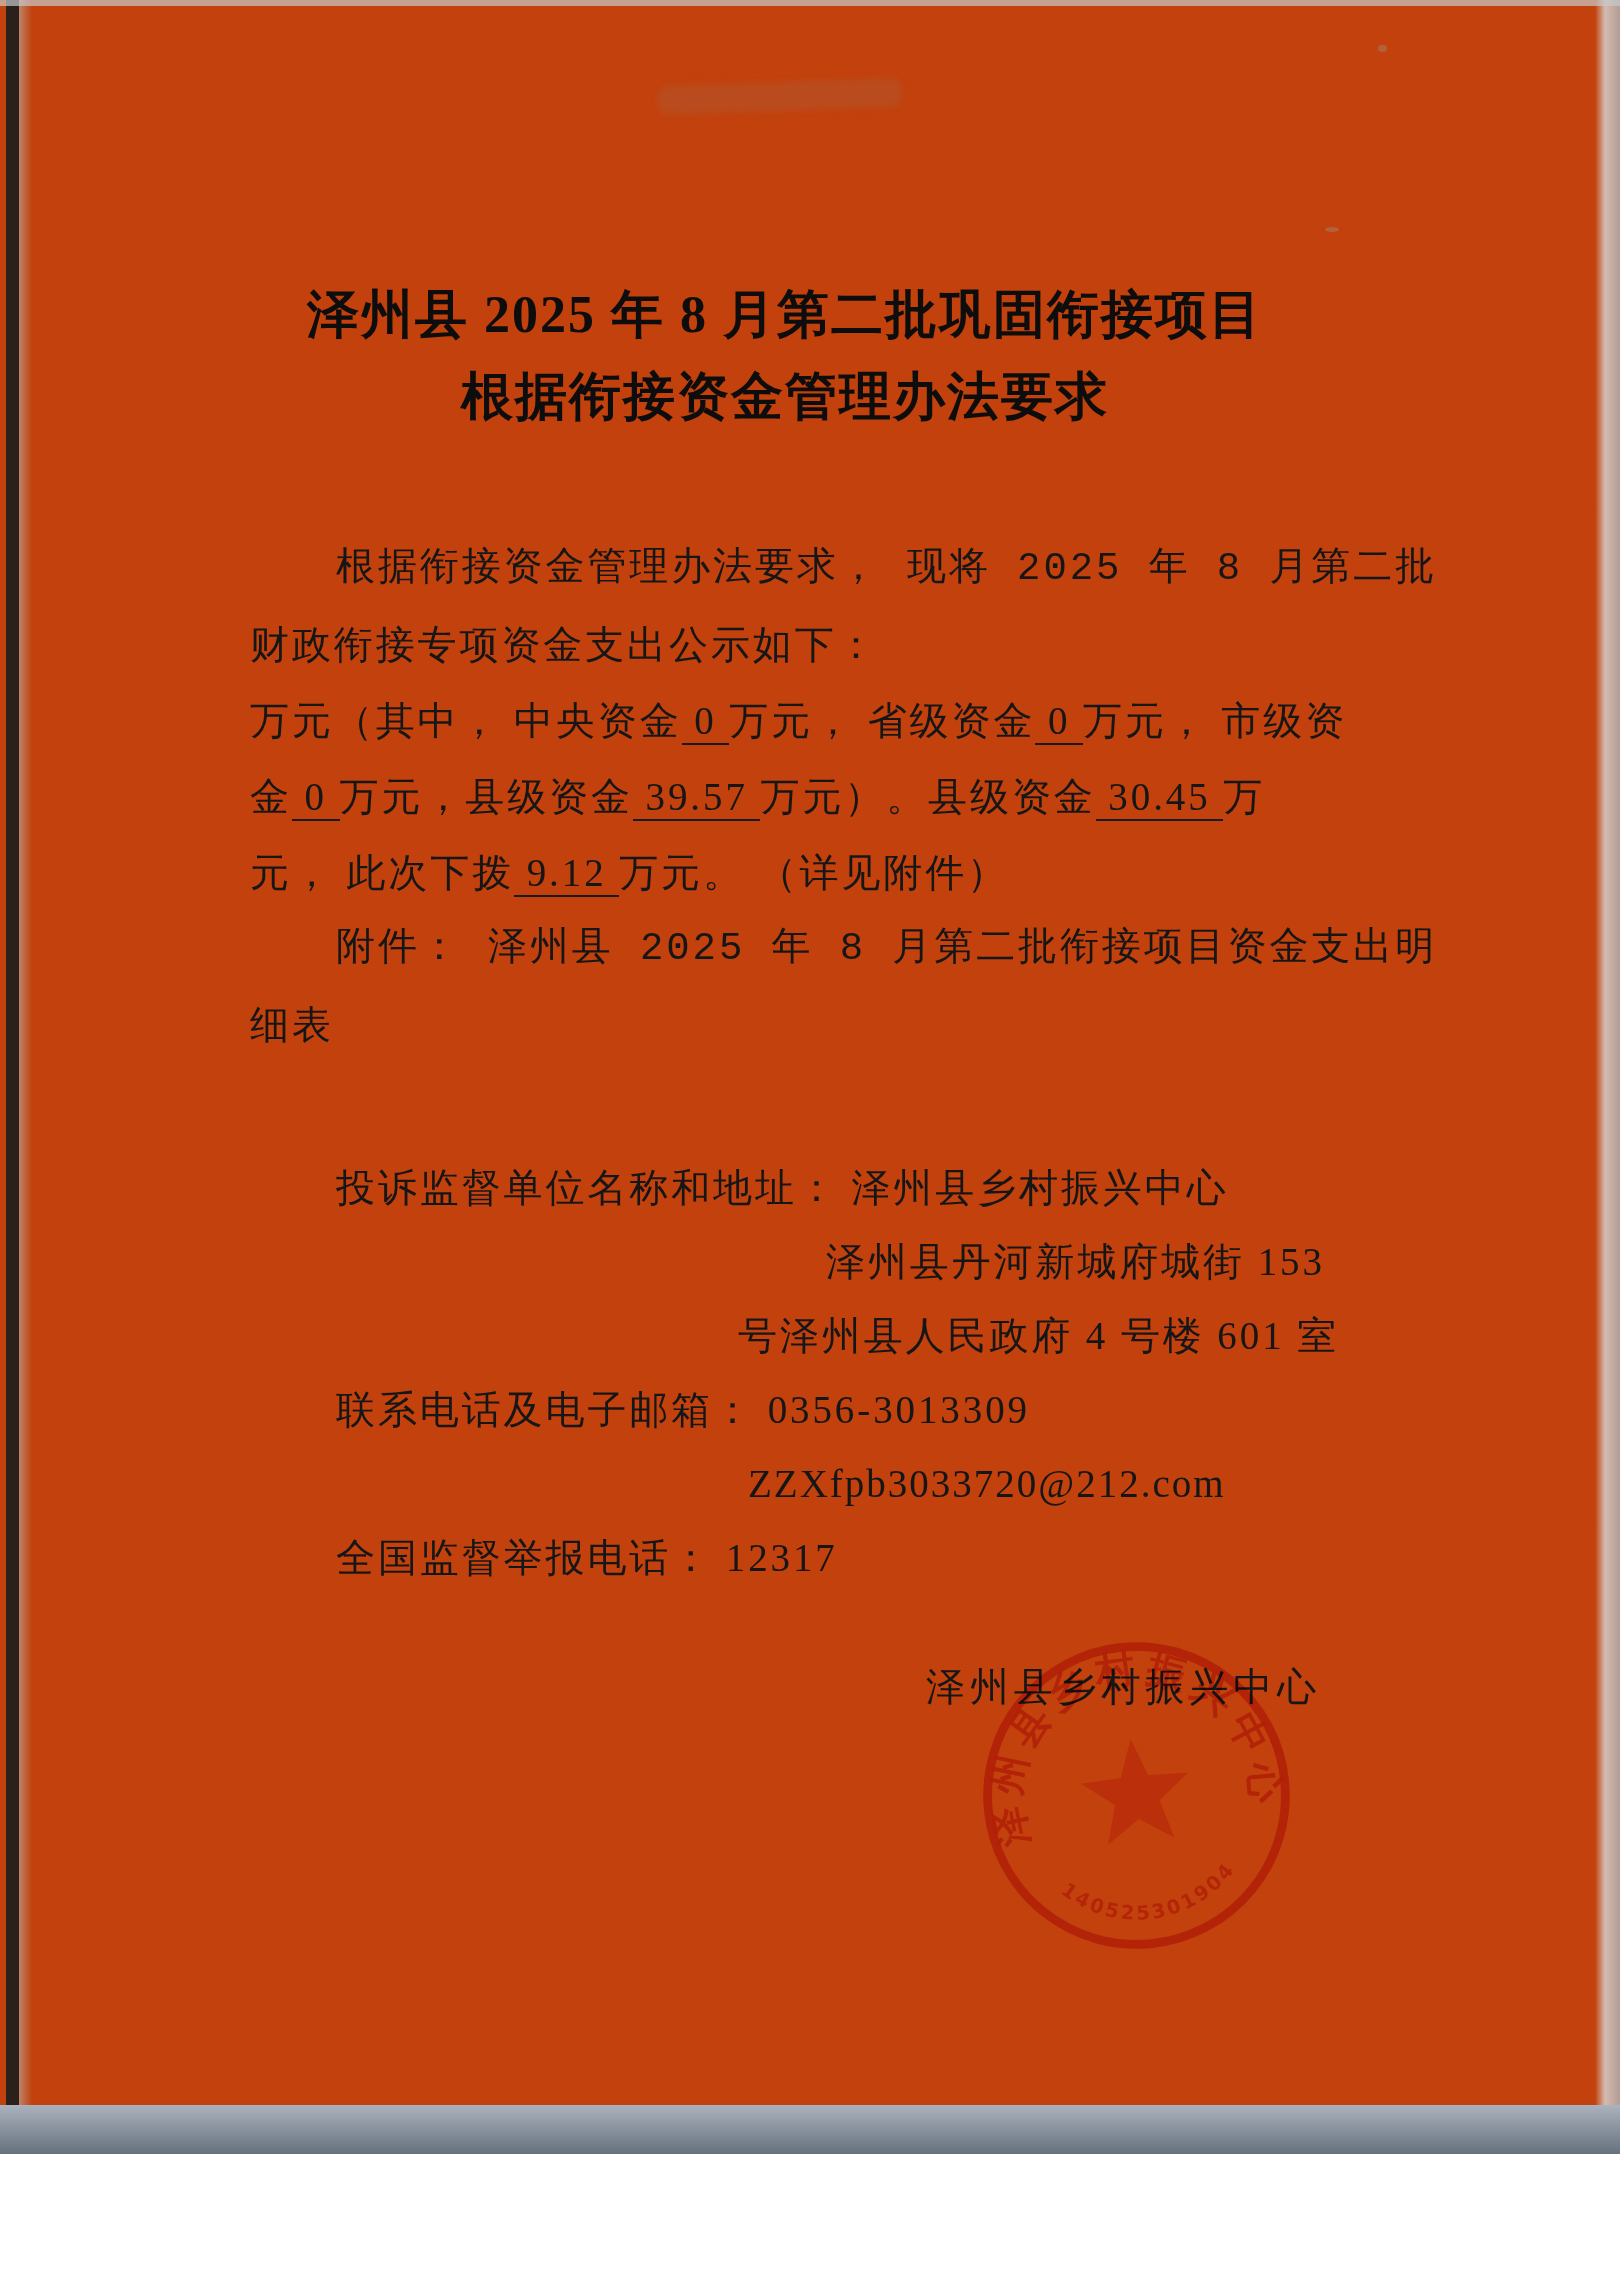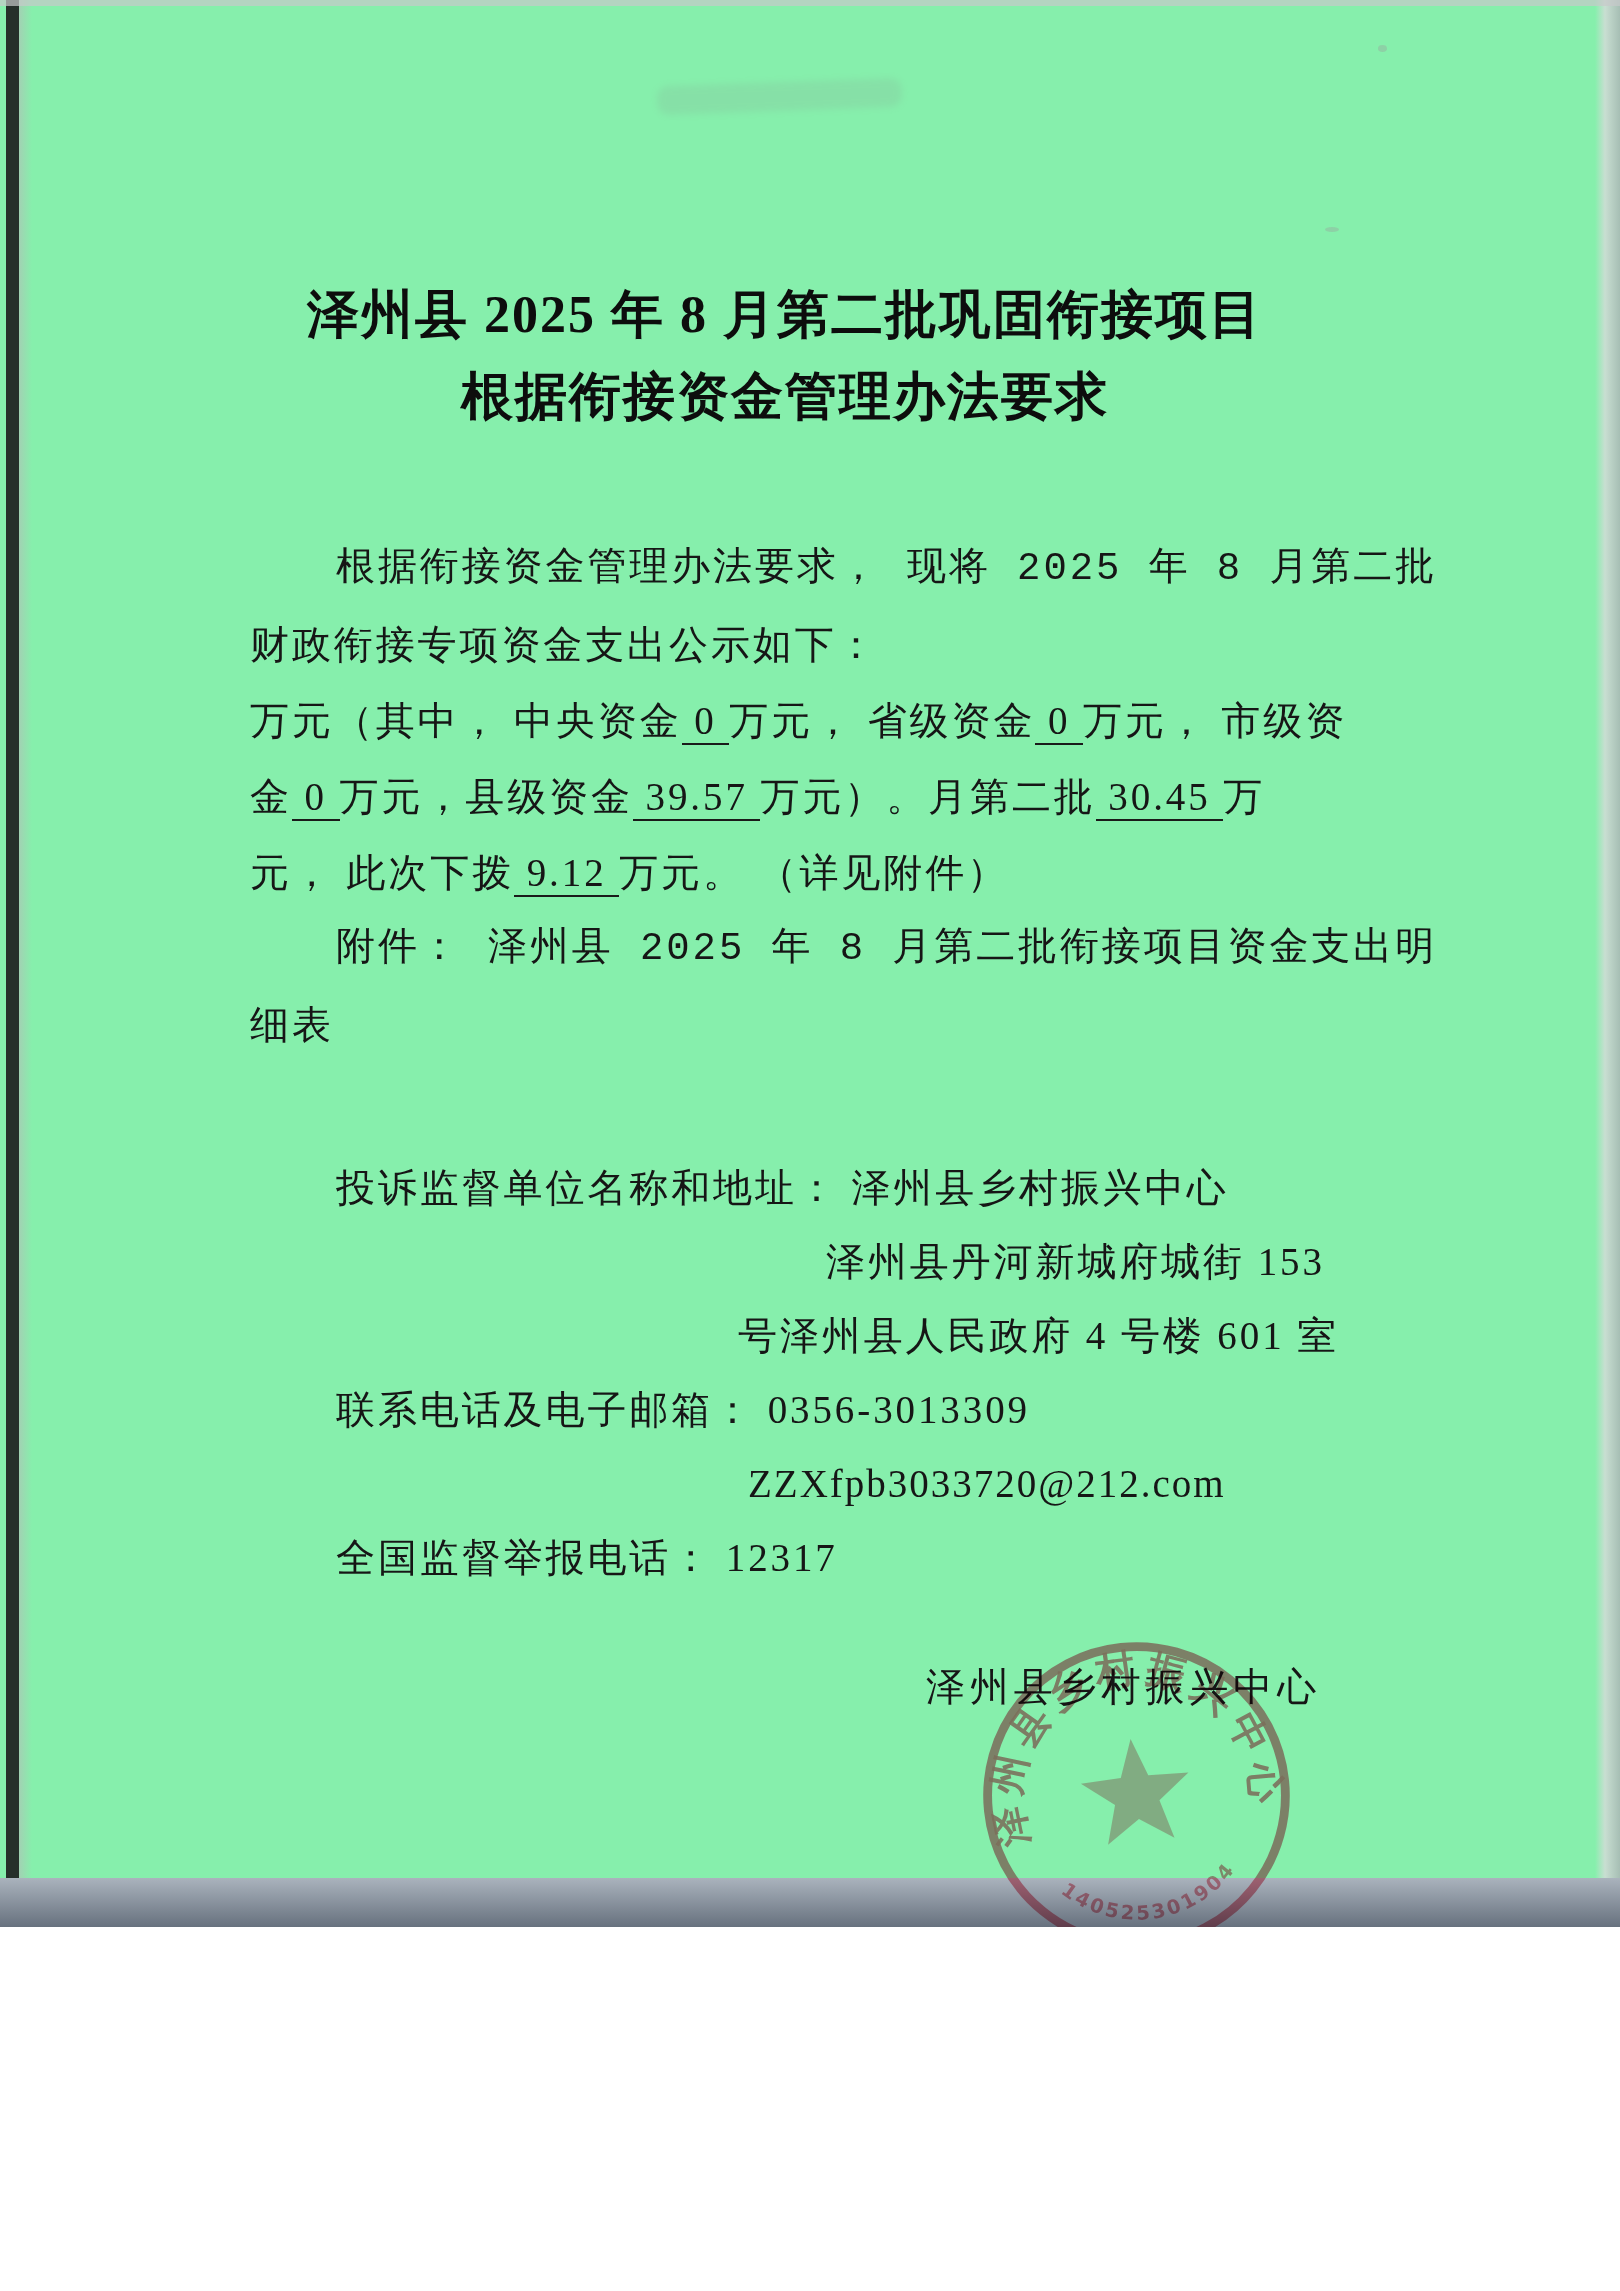--- a/index.html
+++ b/index.html
@@ -1,19 +1,19 @@
 <!DOCTYPE html>
 <html><head>
 <meta charset="utf-8">
 <style>
   html,body { margin:0; padding:0; background:#ffffff; }
   .page {
     position:relative;
-    width:1620px; height:1927px;
-    background:#86efac;
+    width:1620px; height:2154px;
+    background:#c2410c;
     overflow:hidden;
     font-family:"Liberation Serif","DejaVu Serif",serif;
     color:#161616;
   }
   
   .edge-left   { position:absolute; left:5.9px;  top:0; width:12.7px; height:2292px; background:#1e1e1e; opacity:.92; }
   .edge-left2  { position:absolute; left:18.6px; top:0; width:13.7px; height:2292px; background:linear-gradient(to right, #b9b9b9, rgba(255,255,255,0)); opacity:.55; }
   .edge-right  { position:absolute; right:0;  top:0; width:25.5px; height:2292px; background:linear-gradient(to left,#aeb2b6,#d9dadb 60%,rgba(255,255,255,0)); opacity:.8; }
   .edge-top    { position:absolute; left:0; top:0; width:1620px; height:5.9px; background:#c7c9cb; opacity:.7; }
   .edge-bottom { position:absolute; left:0; bottom:0; width:1620px; height:49px; background:linear-gradient(to bottom,#aab3bd,#67717e); }
@@ -64,21 +64,21 @@
 
   <div class="content">
 
     <div class="title">泽州县 2025 年 8 月第二批巩固衔接项目</div>
     <div class="title">根据衔接资金管理办法要求</div>
 
     <div class="body-block">
       <div class="line ind">根据衔接资金管理办法要求， 现将 2025 年 8 月第二批</div>
       <div class="line">财政衔接专项资金支出公示如下：</div>
       <div class="line"><span>万元（其中， 中央资金</span><span class="u"> 0 </span><span>万元， 省级资金</span><span class="u"> 0 </span><span>万元， 市级资</span></div>
-      <div class="line"><span>金</span><span class="u"> 0 </span><span>万元，县级资金</span><span class="u"> 39.57 </span><span>万元）。月第二批</span><span class="u"> 30.45 </span><span>万</span></div>
+      <div class="line"><span>金</span><span class="u"> 0 </span><span>万元，县级资金</span><span class="u"> 39.57 </span><span>万元）。县级资金</span><span class="u"> 30.45 </span><span>万</span></div>
       <div class="line"><span>元， 此次下拨</span><span class="u"> 9.12 </span><span>万元。 （详见附件）</span></div>
       <div class="line ind">附件： 泽州县 2025 年 8 月第二批衔接项目资金支出明</div>
       <div class="line">细表</div>
     </div>
 
     <div class="contact-block">
       <div class="line ml-unit">投诉监督单位名称和地址： 泽州县乡村振兴中心</div>
       <div class="line ml-addr1">泽州县丹河新城府城街 153</div>
       <div class="line ml-addr2">号泽州县人民政府 4 号楼 601 室</div>
       <div class="line ml-unit">联系电话及电子邮箱： 0356-3013309</div>

